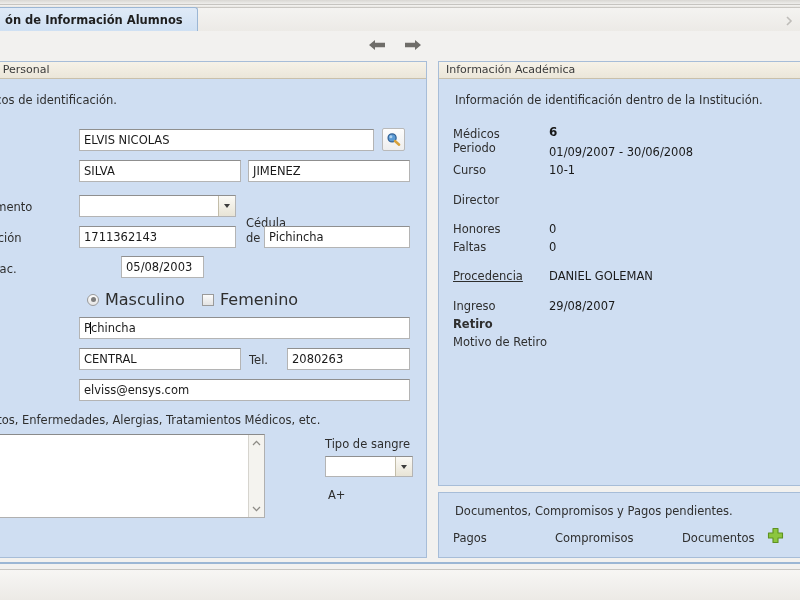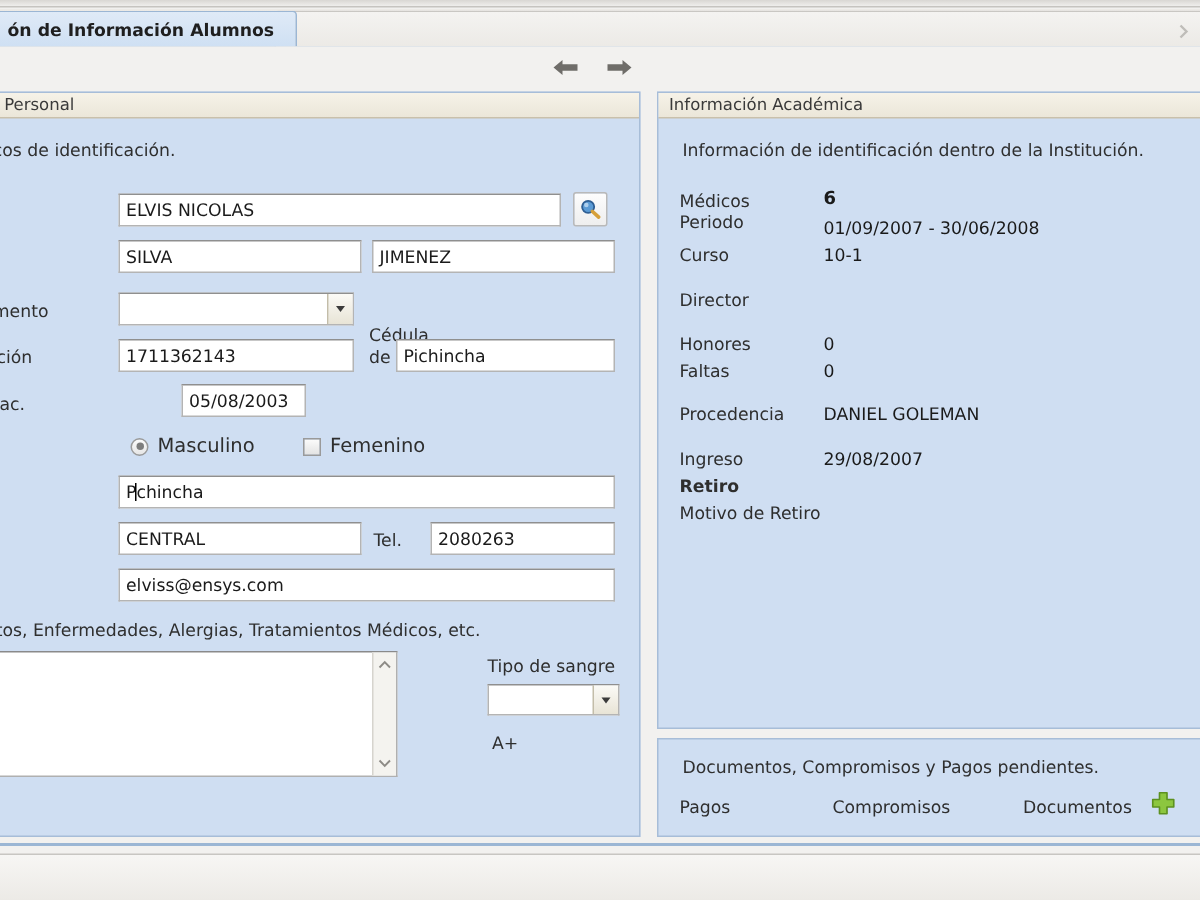--- a/index.html
+++ b/index.html
@@ -166,21 +166,21 @@
     background: linear-gradient(#fbfbfb, #e6e6e6);
     border: 1px solid #9a9a9a;
     display: flex; align-items: center; justify-content: center;
   }
   .radio .dot { width: 5px; height: 5px; border-radius: 50%; background: #7d7d7d; }
   .chk {
     width: 12px; height: 12px;
     background: linear-gradient(#fbfbfb, #e3e3e3);
     border: 1px solid #9a9a9a;
   }
-  .opt-label { font-size: 13px; color: #2e2e2e; }
+  .opt-label { font-size: 16px; color: #2e2e2e; }
 
   
   .ta {
     position: absolute;
     background: #ffffff;
     border: 1px solid #b0b0b0;
     border-top-color: #8a8a8a;
   }
   .sbar {
     position: absolute; right: 0; top: 0; width: 16px; bottom: 0;
@@ -379,21 +379,21 @@
 
         <div class="ak" style="left:14px; top:114px;">Director</div>
         <div class="av" style="left:110px; top:114px;"></div>
 
         <div class="ak" style="left:14px; top:143px;">Honores</div>
         <div class="av" style="left:110px; top:143px;">0</div>
 
         <div class="ak" style="left:14px; top:161px;">Faltas</div>
         <div class="av" style="left:110px; top:161px;">0</div>
 
-        <div class="ak" style="left:14px; top:190px;">Procedencia</div>
+        <div class="ak" style="left:14px; top:190px;text-decoration:underline;">Procedencia</div>
         <div class="av" style="left:110px; top:190px;">DANIEL GOLEMAN</div>
 
         <div class="ak" style="left:14px; top:220px;">Ingreso</div>
         <div class="av" style="left:110px; top:220px;">29/08/2007</div>
 
         <div class="ak" style="left:14px; top:238px;font-weight:bold;">Retiro</div>
         <div class="av" style="left:110px; top:238px;"></div>
 
         <div class="ak" style="left:14px; top:256px;">Motivo de Retiro</div>
         <div class="av" style="left:110px; top:256px;"></div>

